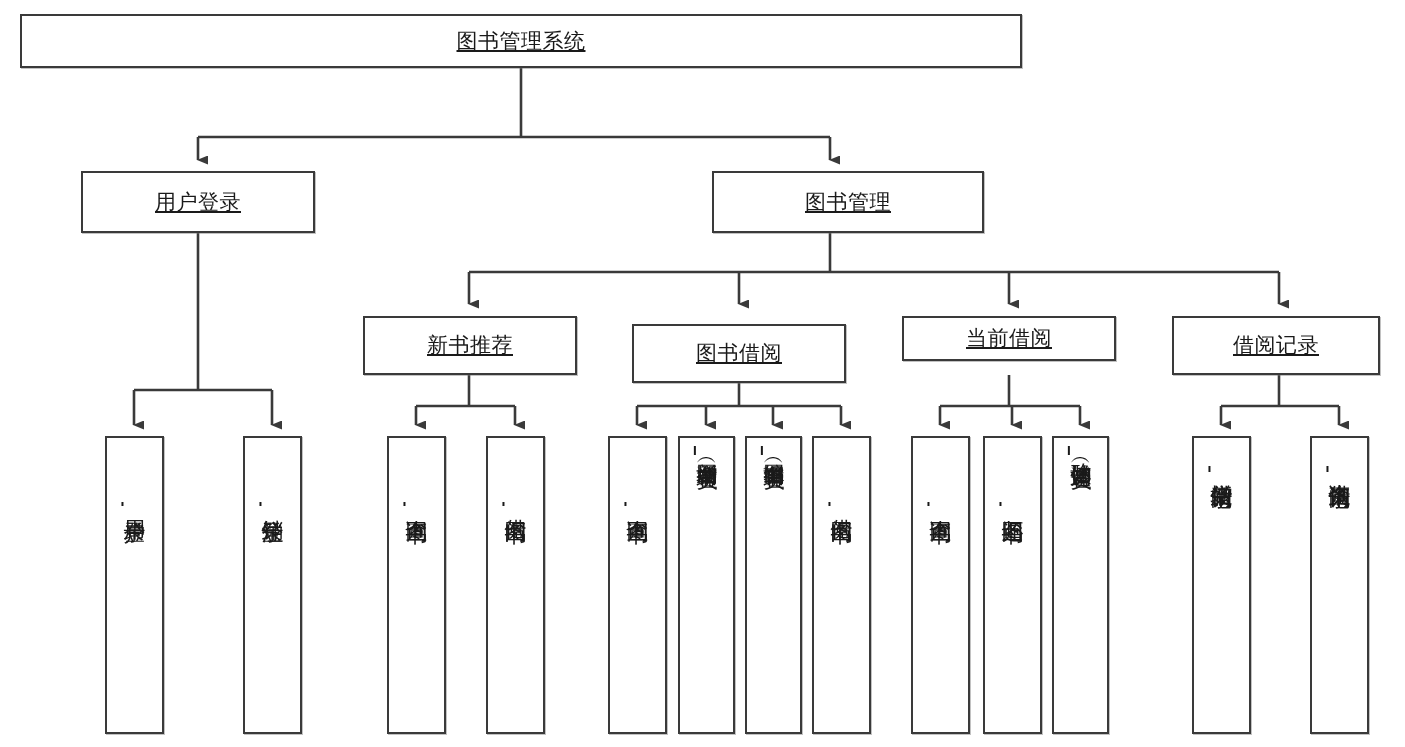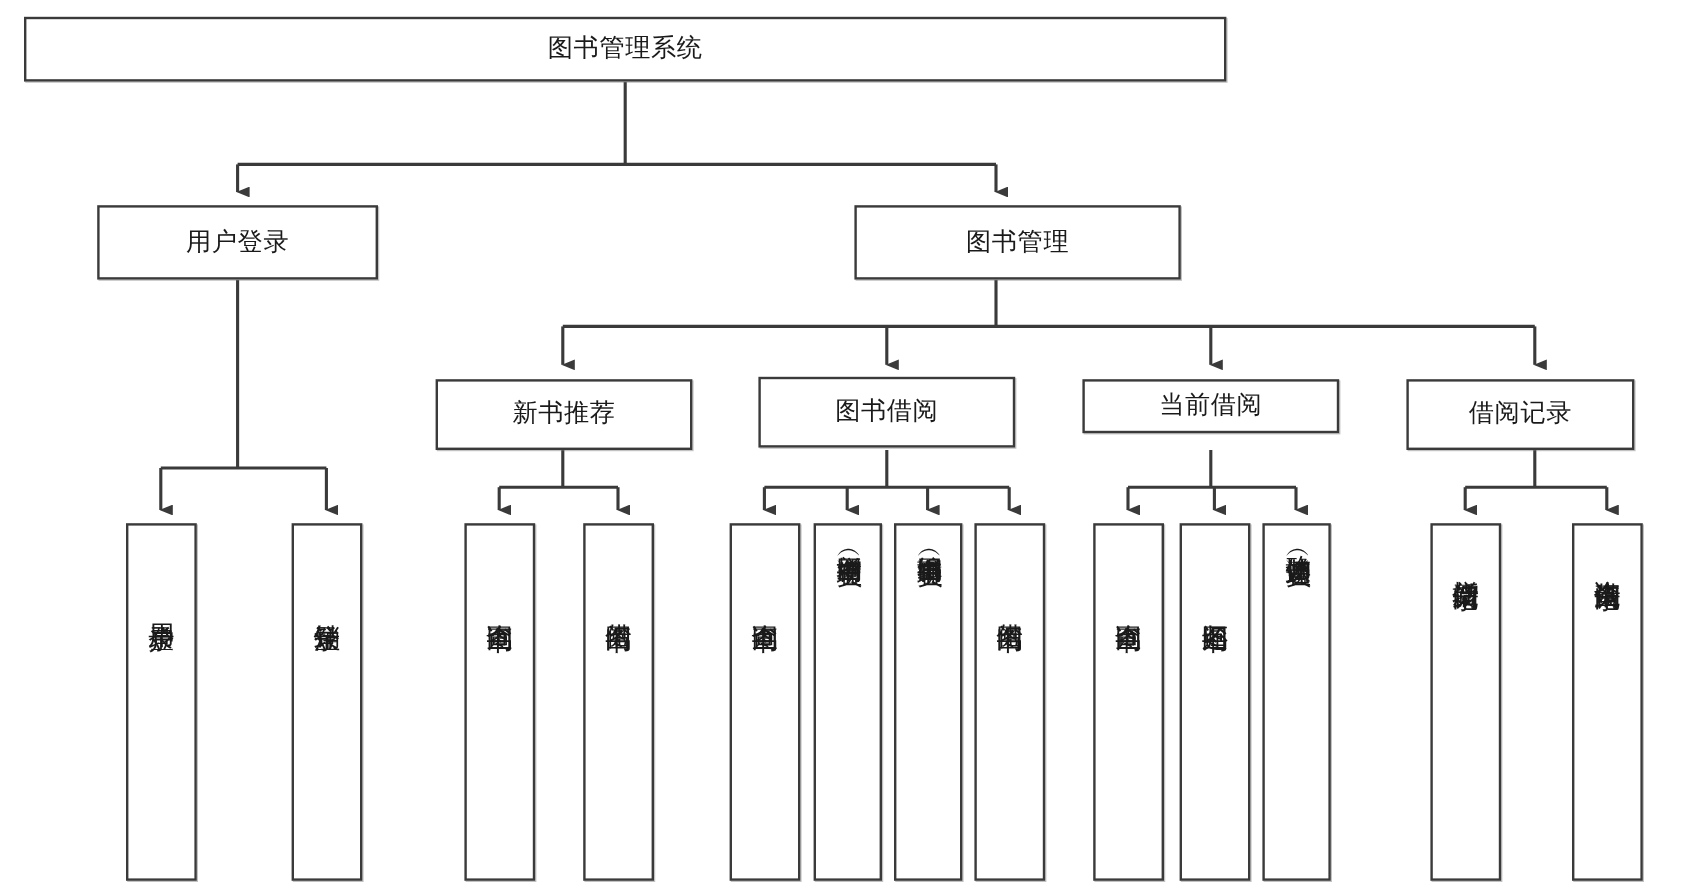--- a/index.html
+++ b/index.html
@@ -33,20 +33,21 @@
     display: flex;
     align-items: center;
     justify-content: center;
     color: #1a1a1a;
     box-shadow: 1px 1px 0 rgba(120,120,120,0.45);
   }
   .node .label {
     display: block;
     text-align: right;
     line-height: 1.15;
+    text-decoration: underline;
   }
   .node.horiz .label {
     font-size: 21px;
     letter-spacing: 0.5px;
   }
   .node.root .label {
     font-size: 21px;
     letter-spacing: 0.5px;
   }
   .node.vert {
@@ -135,27 +136,27 @@
   <div class="node horiz" style="left:81px; top:171px; width:234px; height:62px;">
     <span class="label">用户登录</span>
   </div>
   <div class="node horiz" style="left:712px; top:171px; width:272px; height:62px;">
     <span class="label">图书管理</span>
   </div>
 
   <div class="node horiz" style="left:363px; top:316px; width:214px; height:59px;">
     <span class="label">新书推荐</span>
   </div>
-  <div class="node horiz" style="left:632px; top:314px; width:214px; height:59px;">
+  <div class="node horiz" style="left:632px; top:324px; width:214px; height:59px;">
     <span class="label">图书借阅</span>
   </div>
   <div class="node horiz" style="left:902px; top:316px; width:214px; height:45px;">
     <span class="label">当前借阅</span>
   </div>
-  <div class="node horiz" style="left:1172px; top:316px; width:190px; height:59px;">
+  <div class="node horiz" style="left:1172px; top:316px; width:208px; height:59px;">
     <span class="label">借阅记录</span>
   </div>
 
   <div class="node vert" style="left:105px; top:436px; width:59px; height:298px; padding-top:64px;">
     <span class="label">用户登录</span>
   </div>
   <div class="node vert" style="left:243px; top:436px; width:59px; height:298px; padding-top:64px;">
     <span class="label">注销登录</span>
   </div>
 

